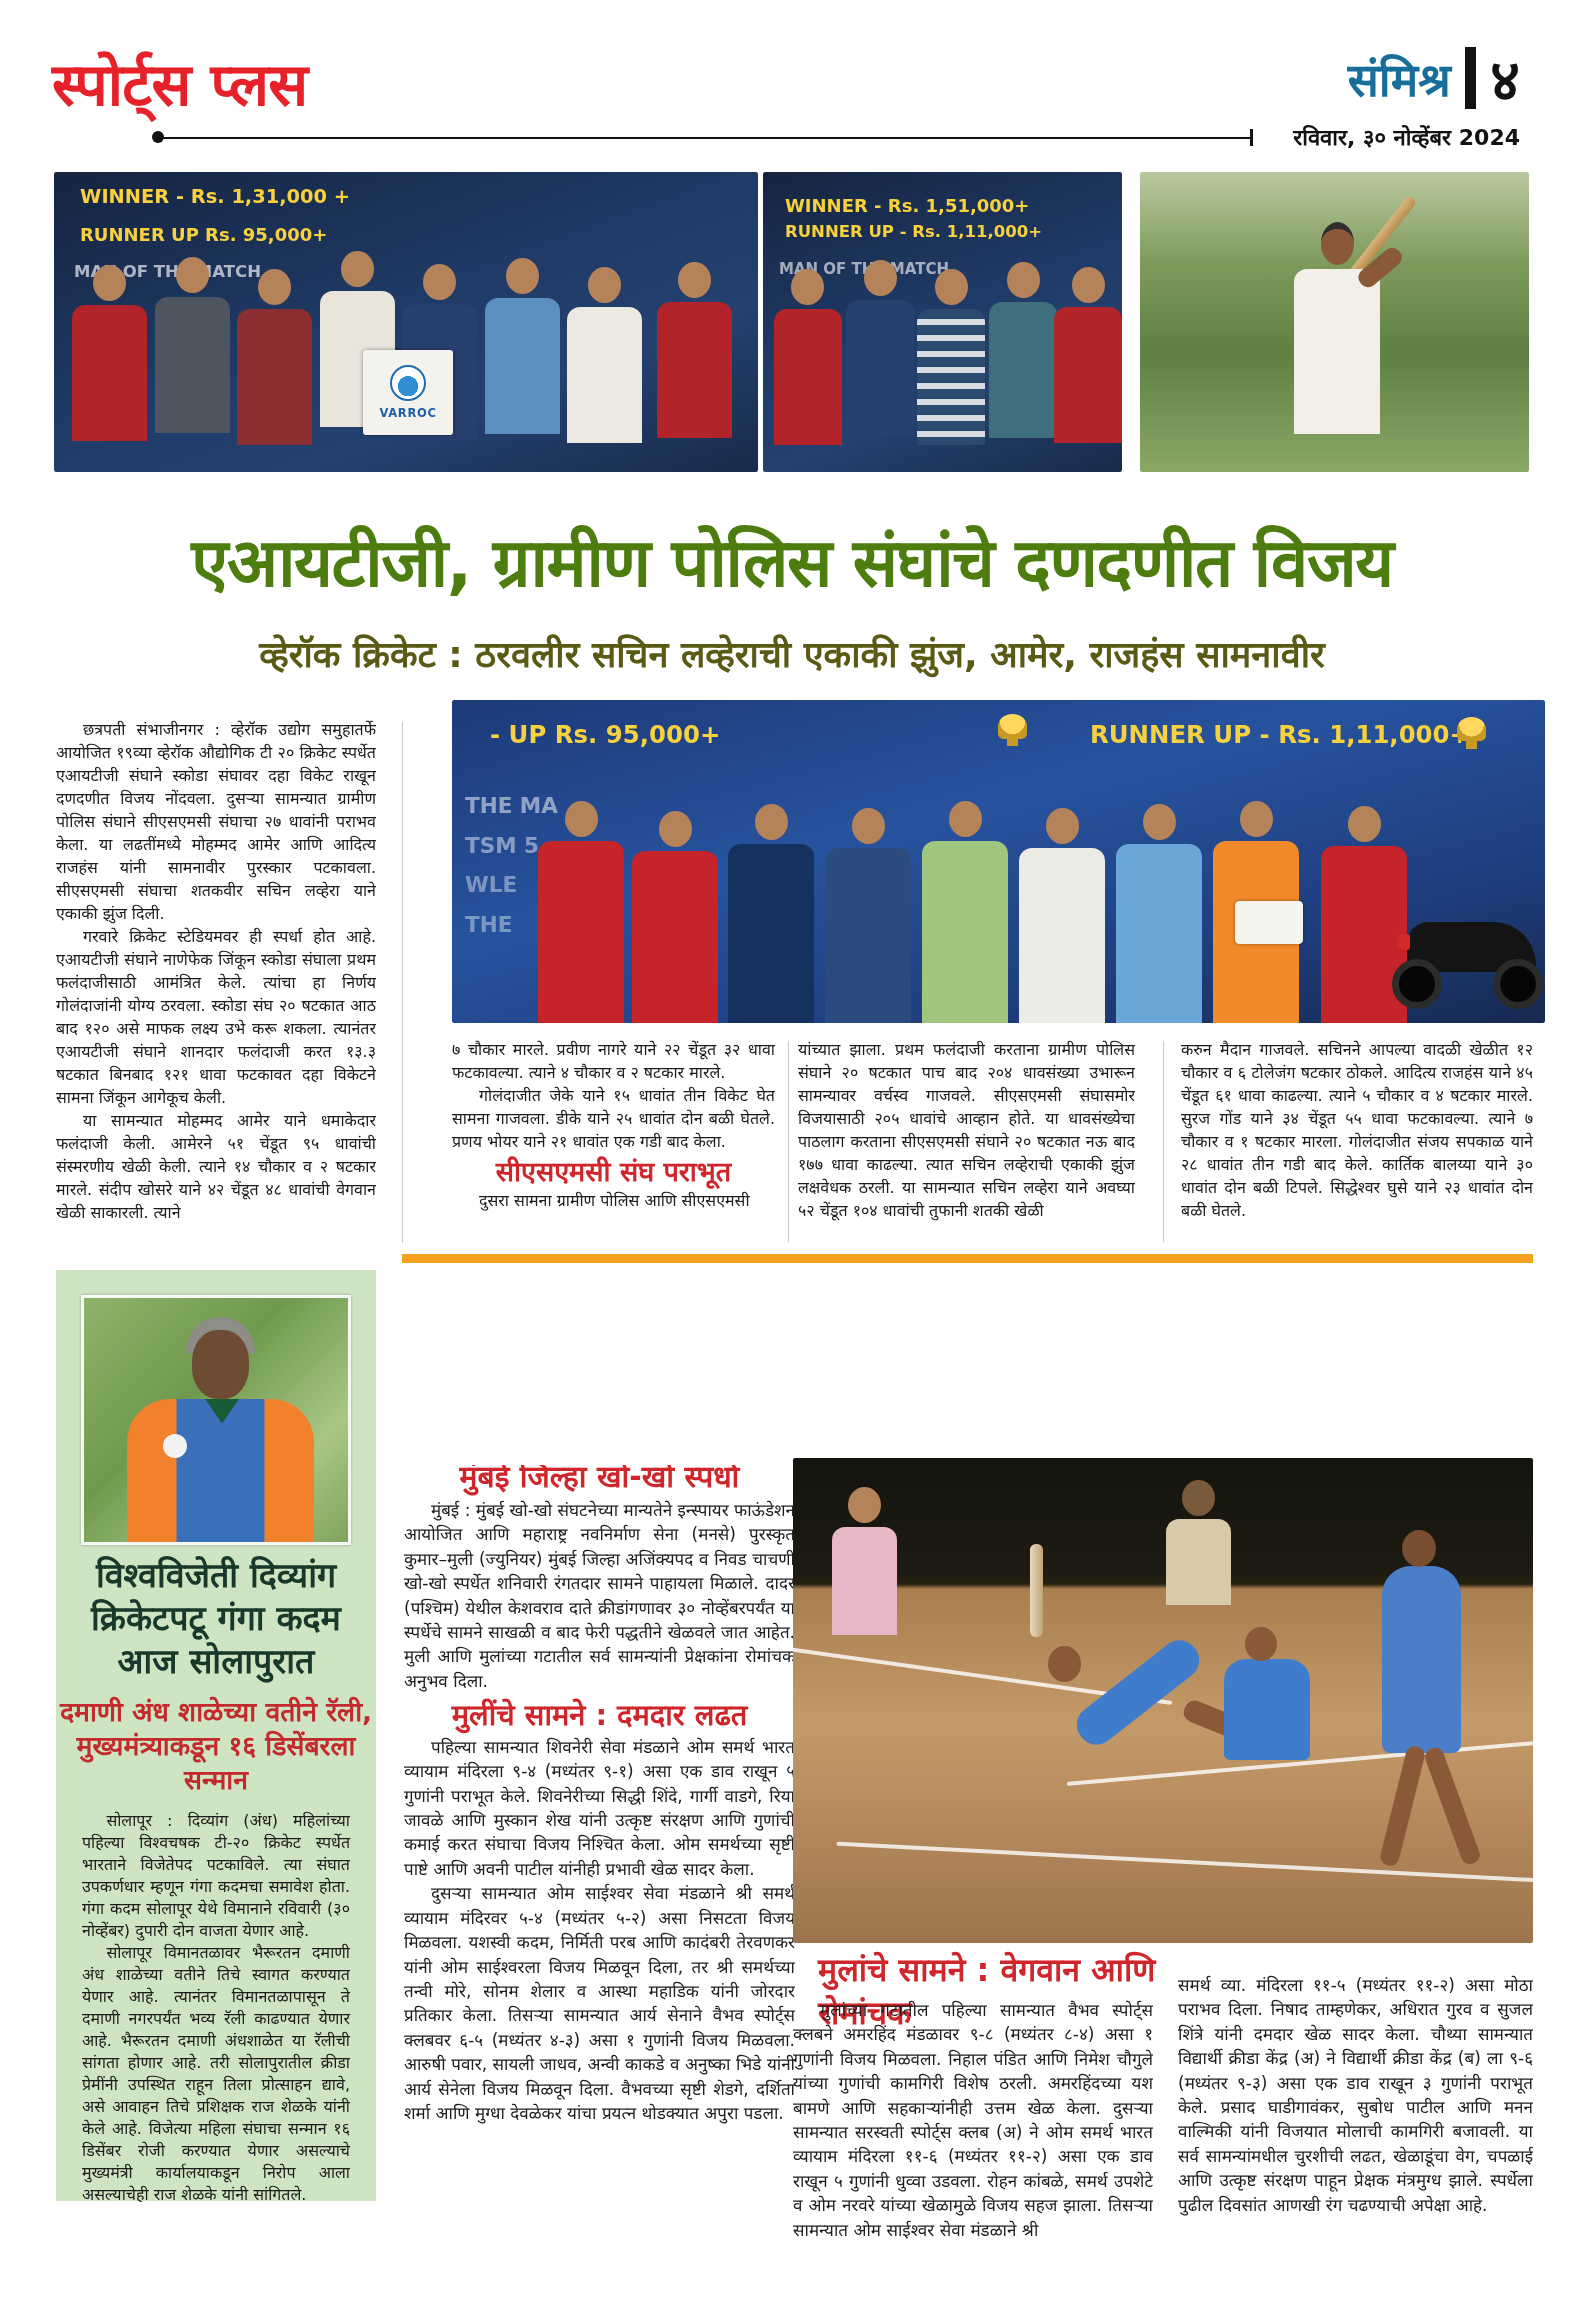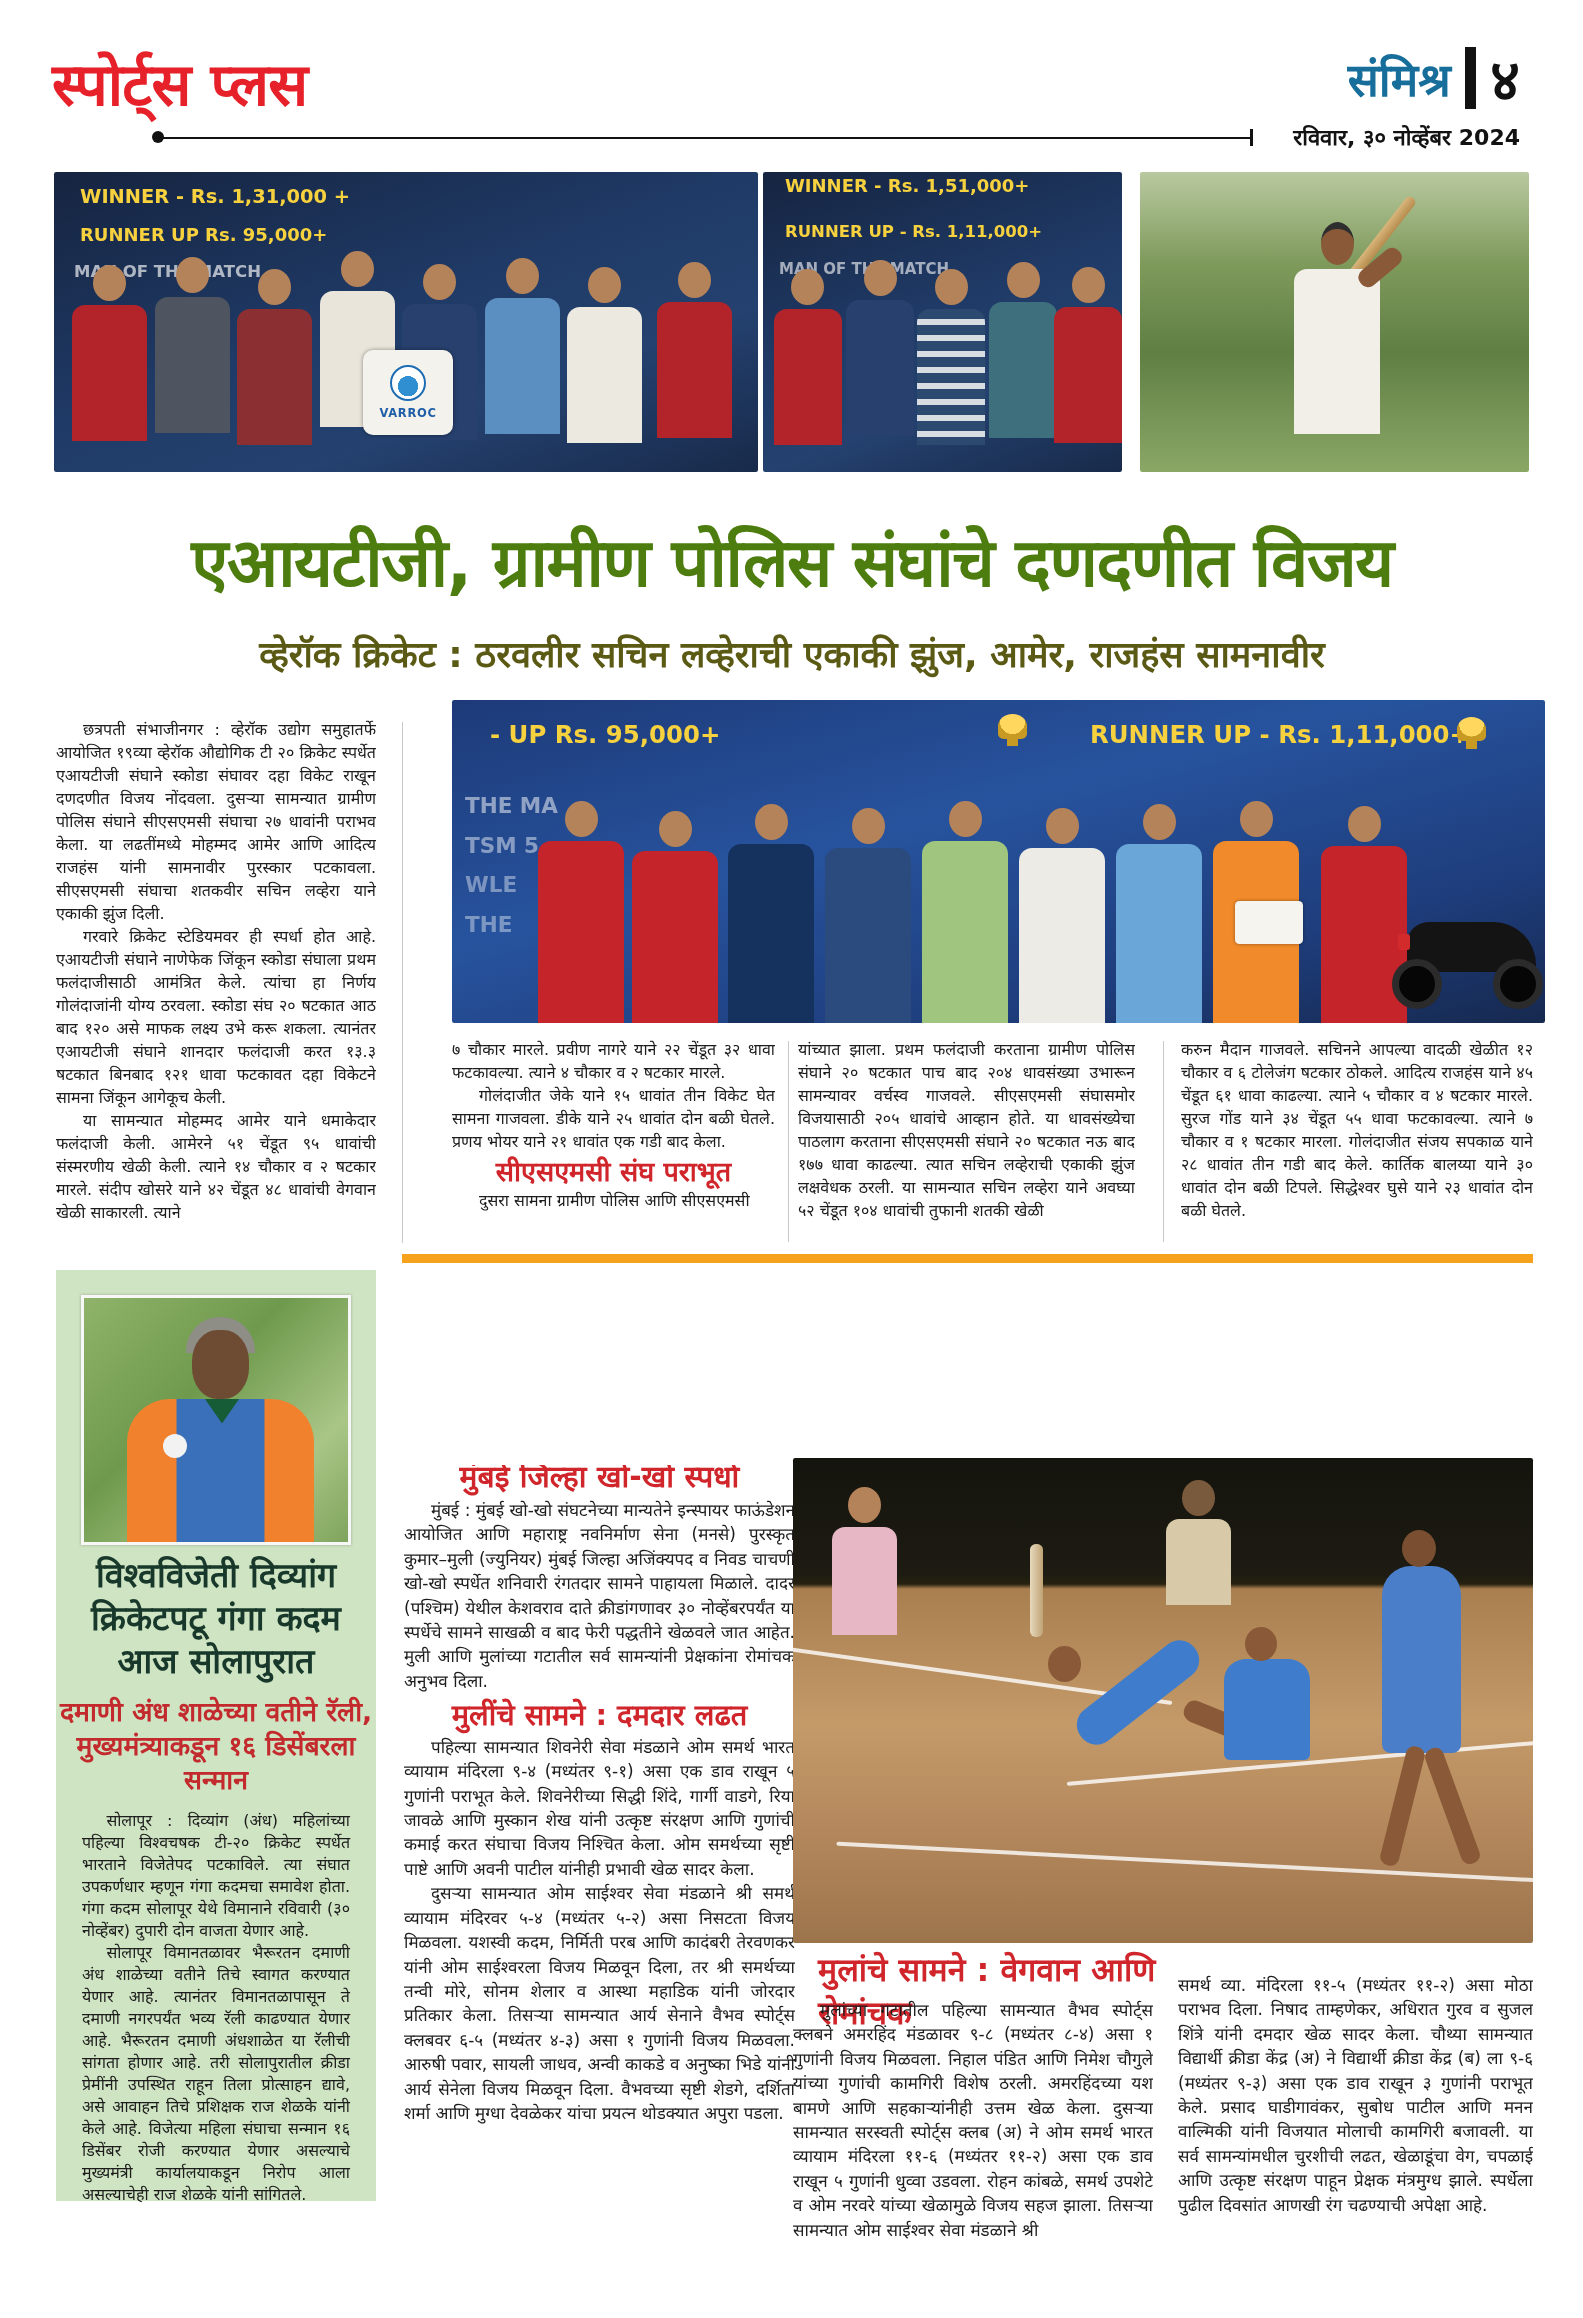--- a/index.html
+++ b/index.html
@@ -22,21 +22,21 @@
   
   .photo{position:absolute;overflow:hidden;border-radius:2.2px;}
   .fig{position:absolute;}
   .fig .head{width:33px;height:36px;border-radius:50%;background:#b5835a;margin:0 auto;}
   .fig .torso{height:136px;border-radius:13px 13px 0 0;margin-top:3.6px;}
   .ytxt{position:absolute;color:#f7d23e;font-weight:bold;white-space:nowrap;margin-left:6px;}
   .wtxt{position:absolute;color:#ffffff;font-weight:bold;opacity:.85;white-space:nowrap;}
 
   .photo-dark{background:linear-gradient(160deg,#162440 0%,#1f3a66 45%,#24416f 70%,#182a4a 100%);}
   .photo-batsman{background:linear-gradient(180deg,#b9c9a0 0%,#7f9b5c 30%,#5f7f43 60%,#8aa766 100%);}
-  .bag{position:absolute;background:#f4f2ec;border-radius:10px;box-shadow:0 0 4.3px rgba(0,0,0,.4);
+  .bag{position:absolute;background:#f4f2ec;border-radius:3px;box-shadow:0 0 4.3px rgba(0,0,0,.4);
        display:flex;flex-direction:column;align-items:center;justify-content:center;gap:4.3px;}
   .bag .logo{width:32px;height:32px;border-radius:50%;border:2.9px solid #1e6db3;
        background:radial-gradient(circle at 50% 60%,#2f8fd0 0 40%,#ffffff 41% 100%);}
   .bag .brand{font-size:11.5px;font-weight:bold;color:#1e5fa8;letter-spacing:0.7px;}
 
   .bat{position:absolute;width:10.8px;height:122px;background:linear-gradient(90deg,#d9b67c,#b78c4e);
        border-radius:5.7px;transform:rotate(38deg);}
   .trophy{position:absolute;width:29px;height:24.4px;background:radial-gradient(circle at 50% 30%,#ffd75e 0 55%,#c79a23 56% 100%);
        border-radius:50% 50% 20% 20%;}
   .trophy:after{content:"";position:absolute;left:8.6px;top:21.5px;width:11.5px;height:10px;background:#c79a23;}
@@ -147,21 +147,21 @@
         <div class="head"></div>
         <div class="torso" style="background:#b3242a;"></div>
       </div>
     <div class="bag" style="left:309px;top:178px;width:90px;height:85px;">
       <div class="logo"></div>
       <div class="brand">VARROC</div>
     </div>
   </div>
 
   <div class="photo photo-dark" style="left:763px;top:172px;width:359px;height:300px;">
-    <div class="ytxt" style="left:16px;top:3px;font-size:18px;">WINNER - Rs. 1,51,000+</div>
+    <div class="ytxt" style="left:16px;top:23px;font-size:18px;">WINNER - Rs. 1,51,000+</div>
     <div class="ytxt" style="left:16px;top:50px;font-size:16.5px;">RUNNER UP - Rs. 1,11,000+</div>
     <div class="wtxt" style="left:16px;top:88px;font-size:15px;opacity:.6;">MAN OF THE MATCH</div>
     <div class="fig" style="left:10.8px;top:97px;width:68px;">
         <div class="head"></div>
         <div class="torso" style="background:#b3242a;"></div>
       </div>
     <div class="fig" style="left:83px;top:88px;width:68px;">
         <div class="head"></div>
         <div class="torso" style="background:#27406e;"></div>
       </div>

